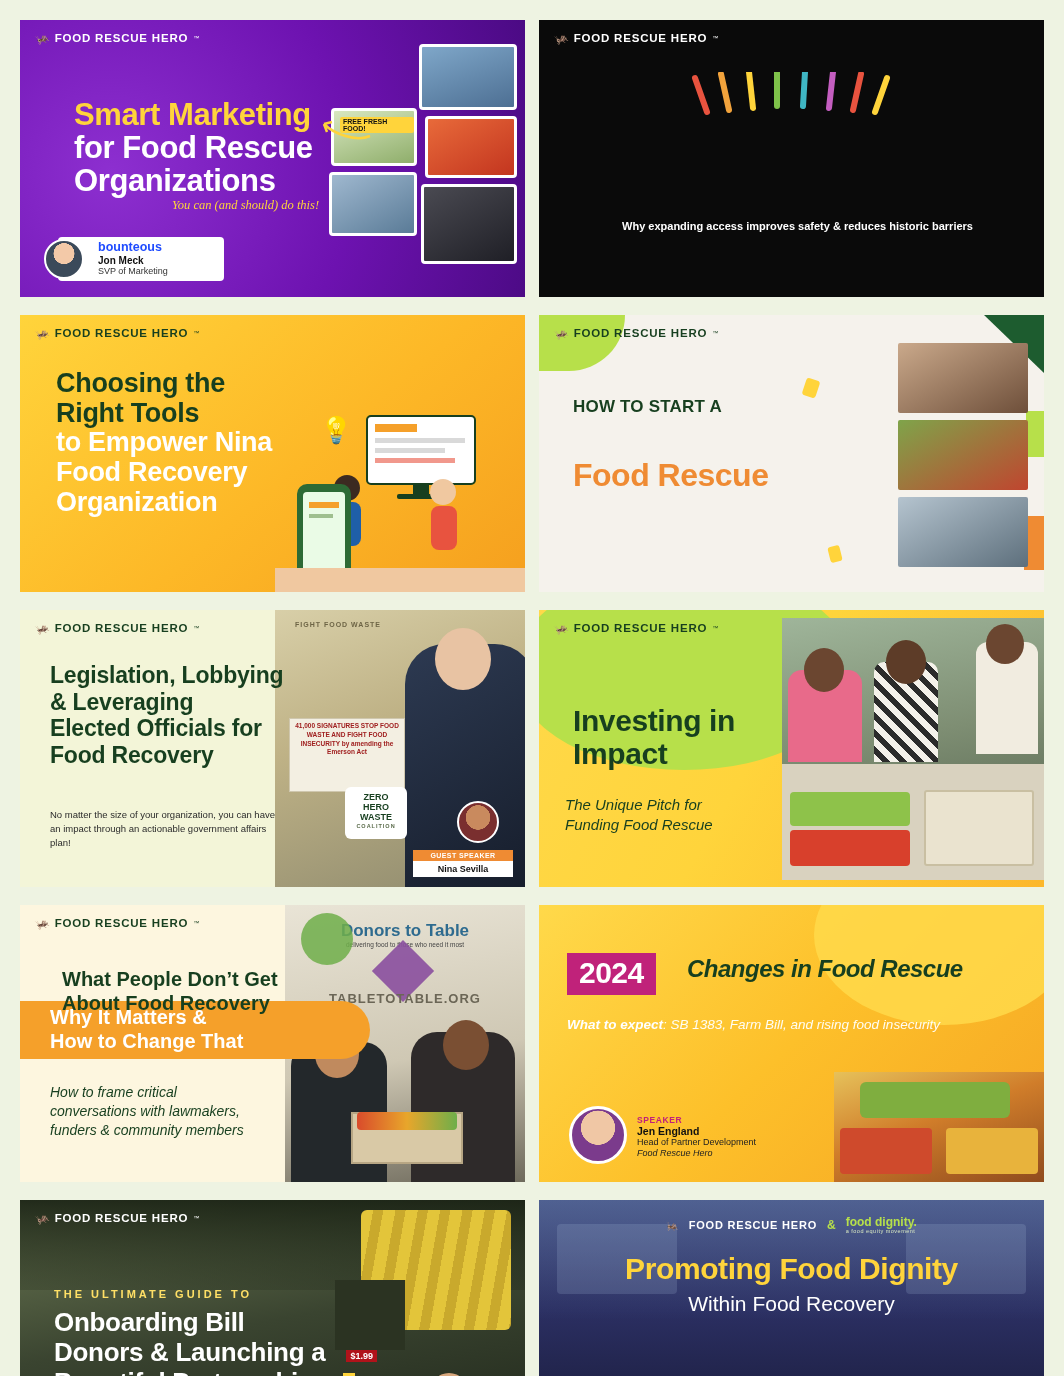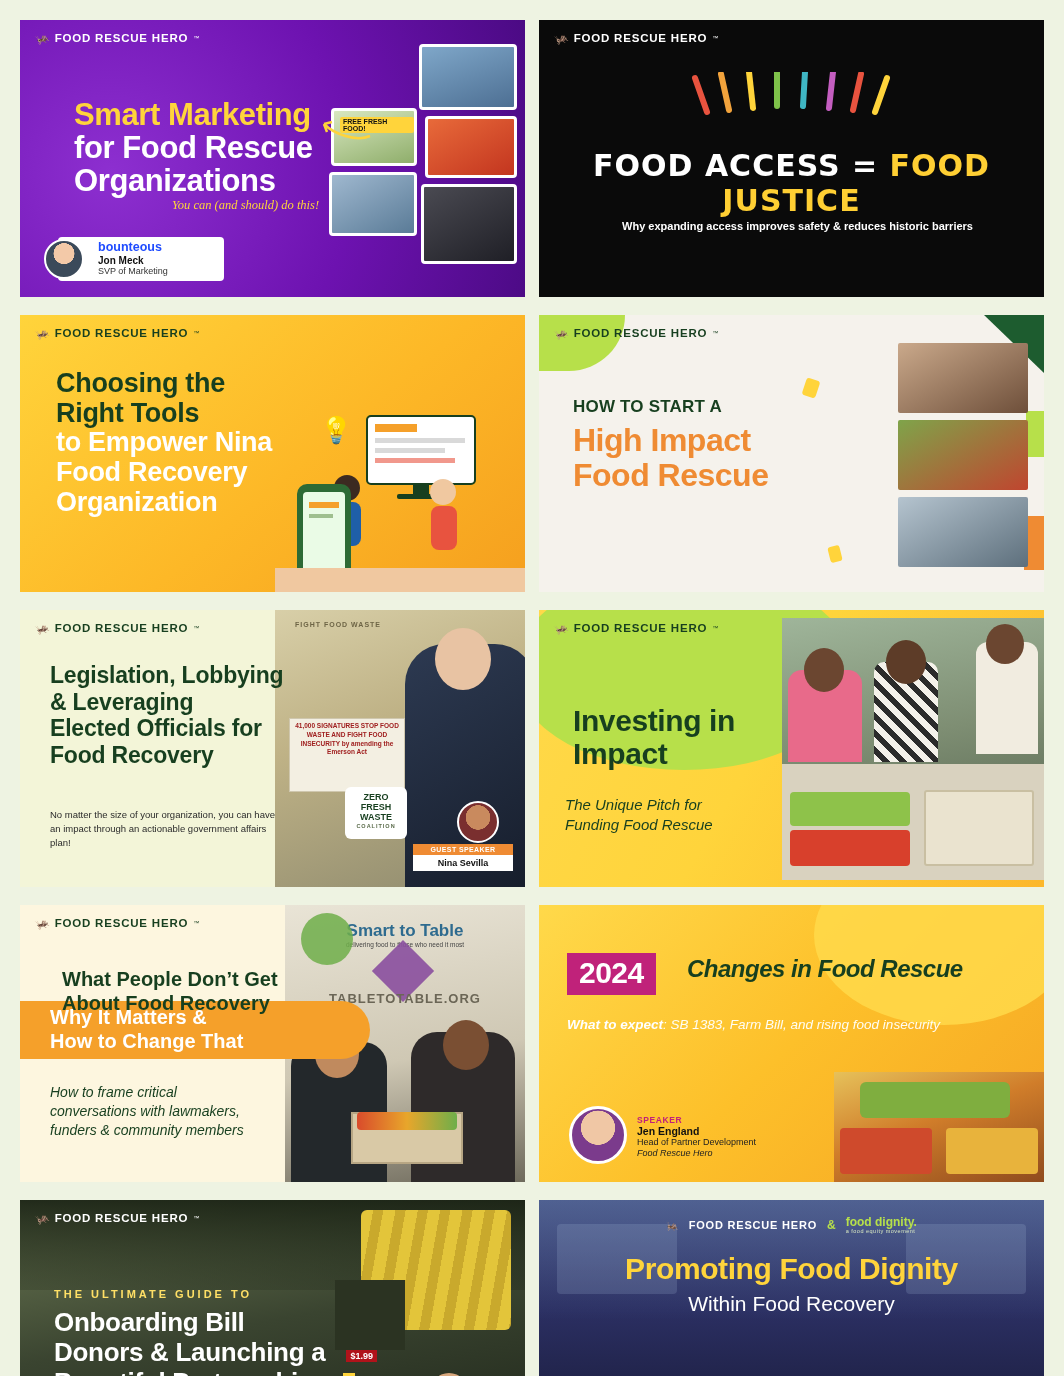--- a/index.html
+++ b/index.html
@@ -141,21 +141,21 @@
     font-size:9.5px; line-height:1.45; color:#2b2b2b;
   }
   .c5 .hero { position:absolute; right:0; top:0; bottom:0; width:250px; overflow:hidden; }
   .c5 .badge {
     position:absolute; right:118px; bottom:48px; width:62px; height:52px;
     background:#fff; border-radius:6px; text-align:center; padding-top:6px;
     font-size:9px; font-weight:bold; color:#173f1f; line-height:1.1; z-index:6;
   }
   .c5 .badge .sm { font-size:5.5px; letter-spacing:1px; color:#5a6b4a; }
   .c5 .gs {
-    position:absolute; right:12px; bottom:16px; width:100px; z-index:7; text-align:center;border-radius:12px;
+    position:absolute; right:12px; bottom:10px; width:100px; z-index:7; text-align:center;border-radius:12px;
   }
   .c5 .gs .tag { background:#ef8b33; color:#fff; font-size:7px; font-weight:bold; padding:2px 0; letter-spacing:0.4px; }
   .c5 .gs .nm { background:#fff; color:#111; font-size:9px; font-weight:bold; padding:3px 0; }
   .c5 .gsav {
     position:absolute; right:26px; bottom:44px; width:42px; height:42px; border-radius:50%;
     background: radial-gradient(circle at 50% 38%, #c98a5e 0 40%, #7a2f2f 41% 100%);
     border:2px solid #fff; z-index:8;
   }
 
   
@@ -304,23 +304,20 @@
         <line x1="156" y1="0" x2="152" y2="36" stroke="#c45ec0"></line>
         <line x1="184" y1="2" x2="176" y2="38" stroke="#e8533f"></line>
         <line x1="210" y1="6" x2="198" y2="40" stroke="#ffd43b"></line>
       </g>
     </svg>
     <div class="logo">
       <span class="mark">🦗</span>
       <span class="txt">FOOD RESCUE HERO</span>
       <span class="tm">™</span>
     </div>
-    <h1>
-      <span>FOOD ACCESS = </span><span class="y">FOOD JUSTICE</span>
-    </h1>
     <div class="sub">Why expanding access improves safety &amp; reduces historic barriers</div>
   </div>
 
   <div class="card c3">
     <svg class="illus" viewBox="0 0 250 200">
       <rect x="92" y="24" width="108" height="68" rx="4" fill="#fff" stroke="#173f1f" stroke-width="2"></rect>
       <rect x="100" y="32" width="42" height="8" fill="#f5a02a"></rect>
       <rect x="100" y="46" width="90" height="5" fill="#d9d9d9"></rect>
       <rect x="100" y="56" width="70" height="5" fill="#d9d9d9"></rect>
       <rect x="100" y="66" width="80" height="5" fill="#e8533f" opacity=".6"></rect>
@@ -363,37 +360,37 @@
       <div class="im" style="background:linear-gradient(150deg,#7fa44a,#c0452f);"></div>
       <div class="im" style="background:linear-gradient(150deg,#b5c4cf,#5d6f7c);"></div>
     </div>
     <div class="logo">
       <span class="mark">🦗</span>
       <span class="txt">FOOD RESCUE HERO</span>
       <span class="tm">™</span>
     </div>
     <div class="kicker">HOW TO START A</div>
     <h1>
-      <span>High Impact</span><br>
+      <br>
       <span>Food Rescue</span>
     </h1>
   </div>
 
   <div class="card c5">
     <div class="hero">
       <div style="position:absolute;inset:0;background:linear-gradient(160deg,#d8cfa8 0%,#bfb286 40%,#8e8a6e 100%);"></div>
       <div style="position:absolute;left:20px;top:10px;right:6px;font-size:7px;font-weight:bold;color:#6e6546;line-height:1.5;letter-spacing:1px;">FIGHT FOOD WASTE</div>
       <div style="position:absolute;left:14px;top:108px;width:116px;height:74px;background:#f3efe2;border:1px solid #cfc7ae;"></div>
       <div style="position:absolute;left:18px;top:112px;width:108px;font-size:6.5px;font-weight:bold;color:#a02020;line-height:1.35;text-align:center;">41,000 SIGNATURES STOP FOOD WASTE AND FIGHT FOOD INSECURITY by amending the Emerson Act</div>
       <div style="position:absolute;right:-10px;top:34px;width:130px;height:243px;background:linear-gradient(150deg,#2d3a52,#161d2b);border-radius:40px 40px 0 0;"></div>
       <div style="position:absolute;right:34px;top:18px;width:56px;height:62px;border-radius:50%;background:#e8c3a3;"></div>
     </div>
     <div class="badge">
       <div>ZERO</div>
-      <div>FRESH</div>
+      <div>HERO</div>
       <div>WASTE</div>
       <div class="sm">COALITION</div>
     </div>
     <div class="gsav"></div>
     <div class="gs">
       <div class="tag">GUEST SPEAKER</div>
       <div class="nm">Nina Sevilla</div>
     </div>
     <div class="logo">
       <span class="mark">🦗</span>
@@ -436,21 +433,21 @@
     <div class="sub">
       <span>The Unique Pitch for</span><br>
       <span>Funding Food Rescue</span>
     </div>
   </div>
 
   <div class="card c7">
     <div class="hero">
       <div style="position:absolute;inset:0;background:linear-gradient(170deg,#e9e4d6 0%,#cfc8b4 55%,#6e6a5c 100%);"></div>
       <div style="position:absolute;left:10px;top:16px;right:10px;text-align:center;">
-        <div style="font-size:17px;font-weight:bold;color:#2e6b8f;">Smart to Table</div>
+        <div style="font-size:17px;font-weight:bold;color:#2e6b8f;">Donors to Table</div>
         <div style="font-size:6.5px;color:#444;">delivering food to those who need it most</div>
       </div>
       <div style="position:absolute;left:16px;top:8px;width:52px;height:52px;border-radius:50%;background:#6fae4a;opacity:.85;"></div>
       <div style="position:absolute;left:96px;top:44px;width:44px;height:44px;background:#8a4f9e;transform:rotate(45deg);opacity:.9;"></div>
       <div style="position:absolute;left:14px;top:86px;right:14px;text-align:center;font-size:13px;letter-spacing:1px;color:#6b6656;font-weight:bold;">TABLETOTABLE.ORG</div>
       <div style="position:absolute;left:6px;bottom:0;width:96px;height:140px;background:#23282b;border-radius:24px 24px 0 0;"></div>
       <div style="position:absolute;left:30px;bottom:104px;width:44px;height:48px;border-radius:50%;background:#c08a5e;"></div>
       <div style="position:absolute;right:10px;bottom:0;width:104px;height:150px;background:#2e2a2a;border-radius:26px 26px 0 0;"></div>
       <div style="position:absolute;right:36px;bottom:112px;width:46px;height:50px;border-radius:50%;background:#7a4f33;"></div>
       <div style="position:absolute;left:66px;bottom:18px;width:112px;height:52px;background:#d9c9a6;border:2px solid #b7a684;"></div>

